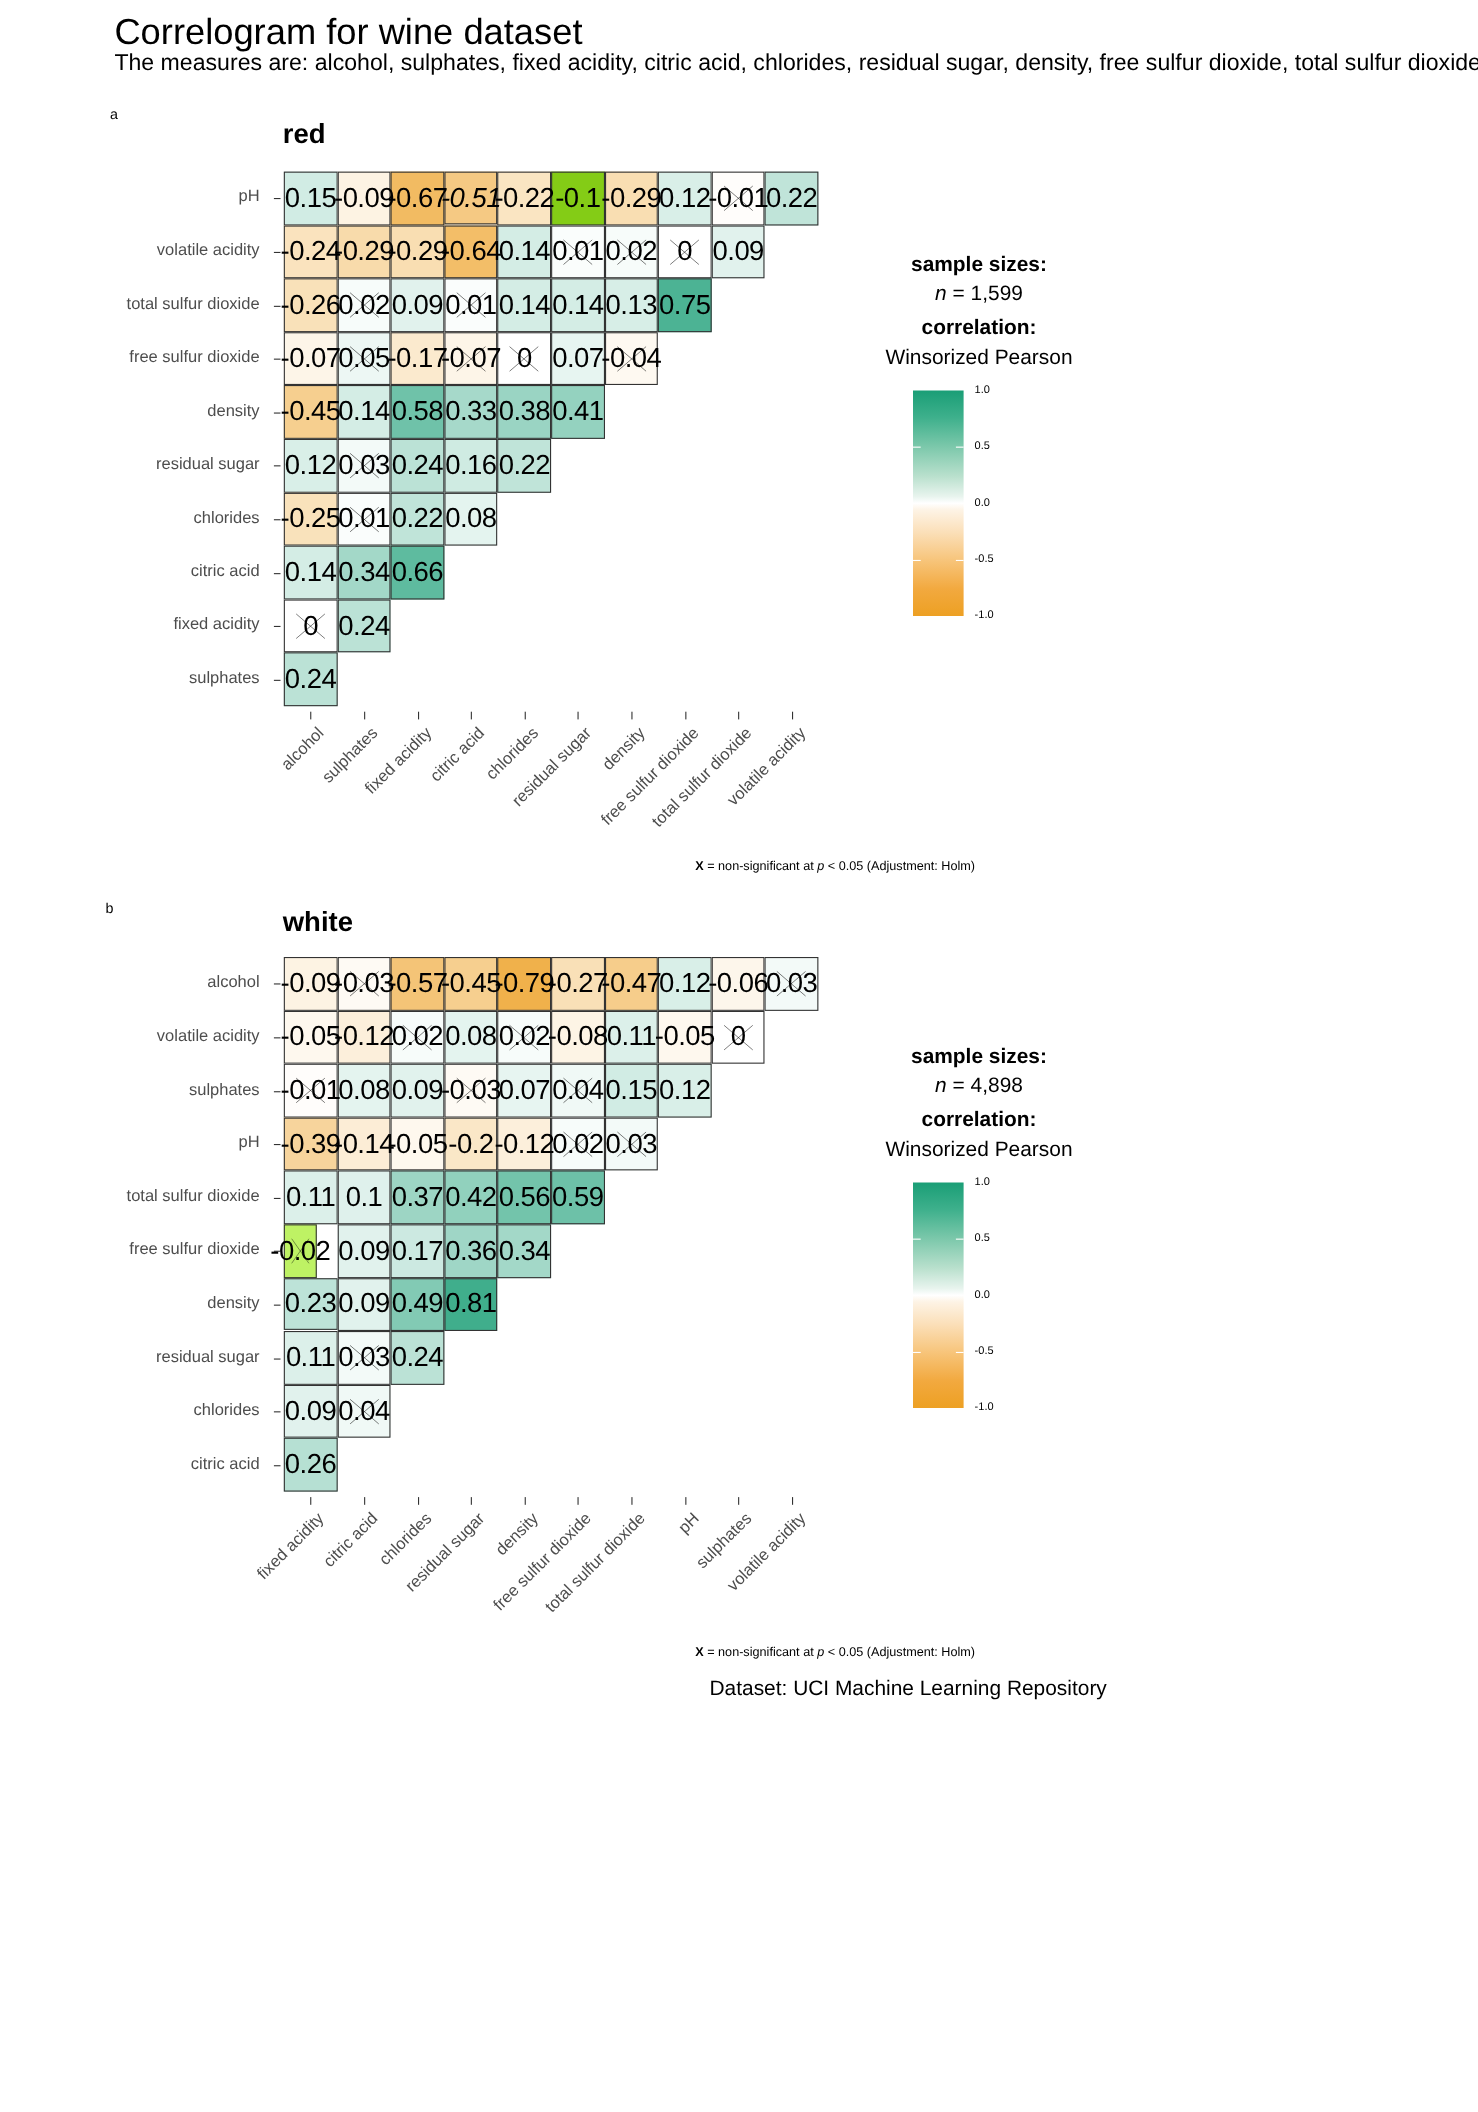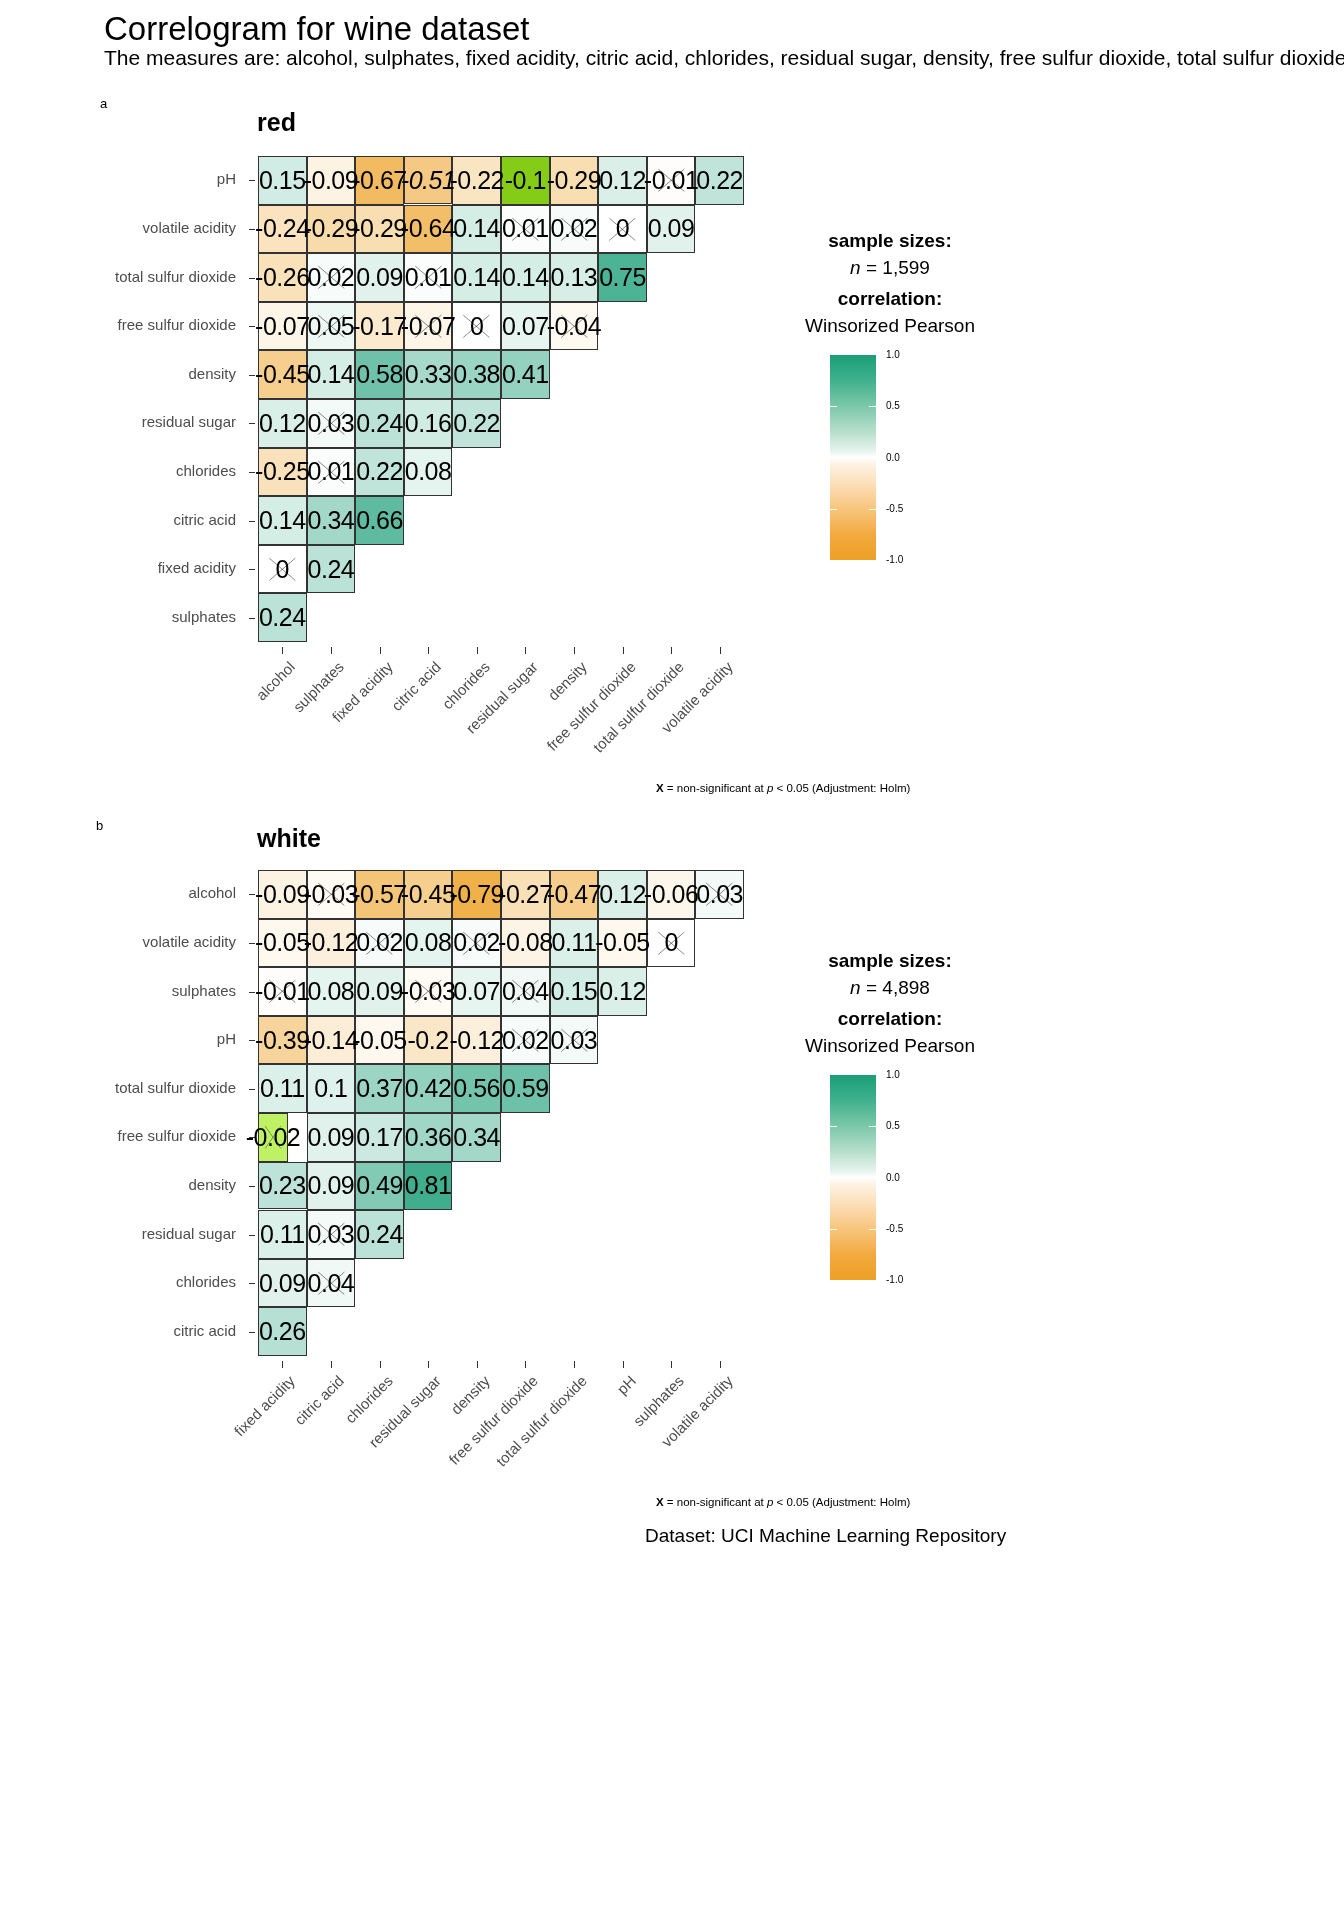--- a/index.html
+++ b/index.html
@@ -71,21 +71,21 @@
       #eda023 100%);
     border:0;
   }
   .cbar-tick{
     position:absolute;font-size:10px;color:#000;white-space:nowrap;
   }
   .cbar-mark{
     position:absolute;height:1px;background:#ffffff;width:7px;
   }
   .caption{
-    position:absolute;font-size:11.5px;color:#000;white-space:nowrap;margin-left:24px;
+    position:absolute;font-size:11.5px;color:#000;white-space:nowrap;
   }
   .caption b{font-weight:bold;}
   .caption i{font-style:italic;}
   .footer{
     position:absolute;font-size:19px;color:#000;white-space:nowrap;
   }
 </style>
 </head>
 <body>
 

